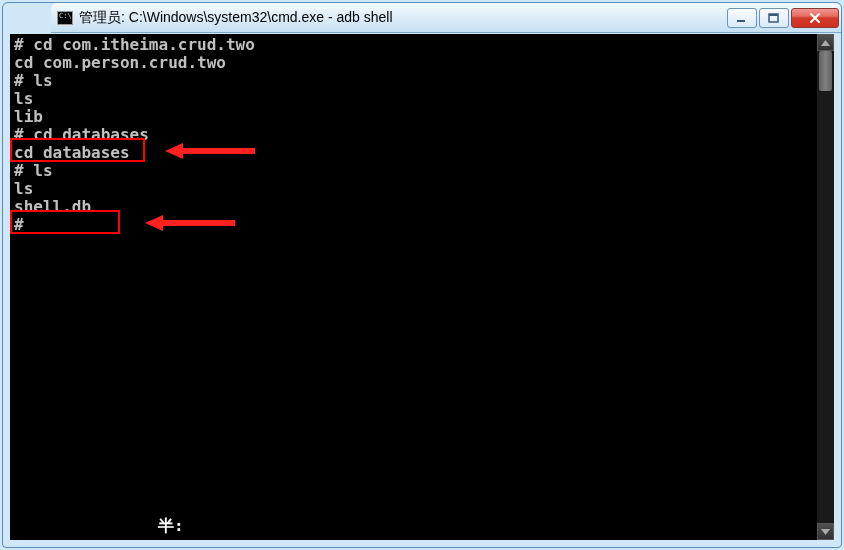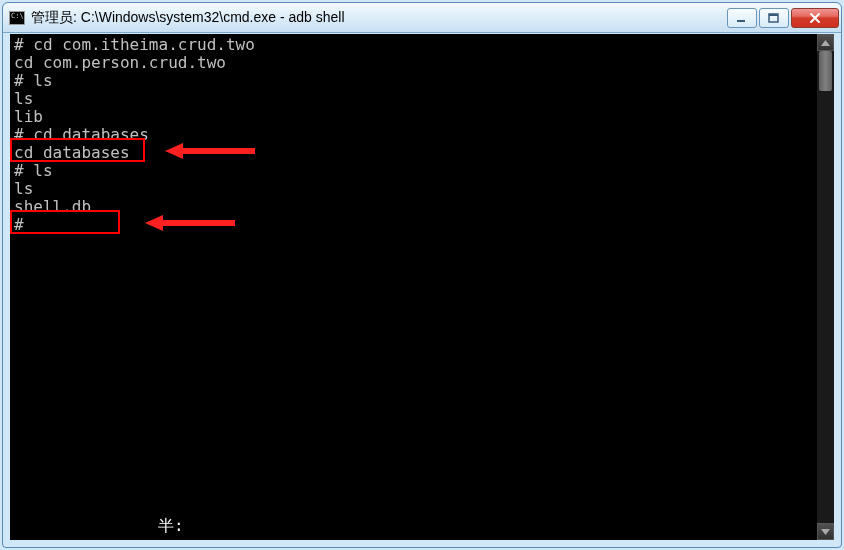--- a/index.html
+++ b/index.html
@@ -14,20 +14,21 @@
     .window {
       position: absolute;
       left: 2px;
       top: 2px;
       width: 840px;
       height: 546px;
       border: 1px solid #5a8bb5;
       border-radius: 6px 6px 4px 4px;
       background: #d0e7f7;
       overflow: hidden;
+      padding-left: 48px;
     }
     .titlebar {
       display: flex;
       align-items: center;
       height: 30px;
       background: linear-gradient(to bottom, #f5fbff 0%, #e1eff9 40%, #c7e0f3 100%);
       border-bottom: 1px solid #7aa8cc;
       border-radius: 6px 6px 0 0;
       padding: 0 2px 0 6px;
     }
@@ -80,20 +81,21 @@
     }
     .ctrl-btn.close svg { width: 14px; height: 12px; }
     .client {
       position: absolute;
       left: 7px;
       top: 31px;
       right: 7px;
       bottom: 7px;
       background: #000;
       display: flex;
+      font-weight: bold;
     }
     .terminal {
       flex: 1;
       padding: 2px 4px;
       font-family: "NSimSun", "SimSun", "Consolas", monospace;
       font-size: 16px;
       line-height: 18px;
       color: #c0c0c0;
       position: relative;
       overflow: hidden;

